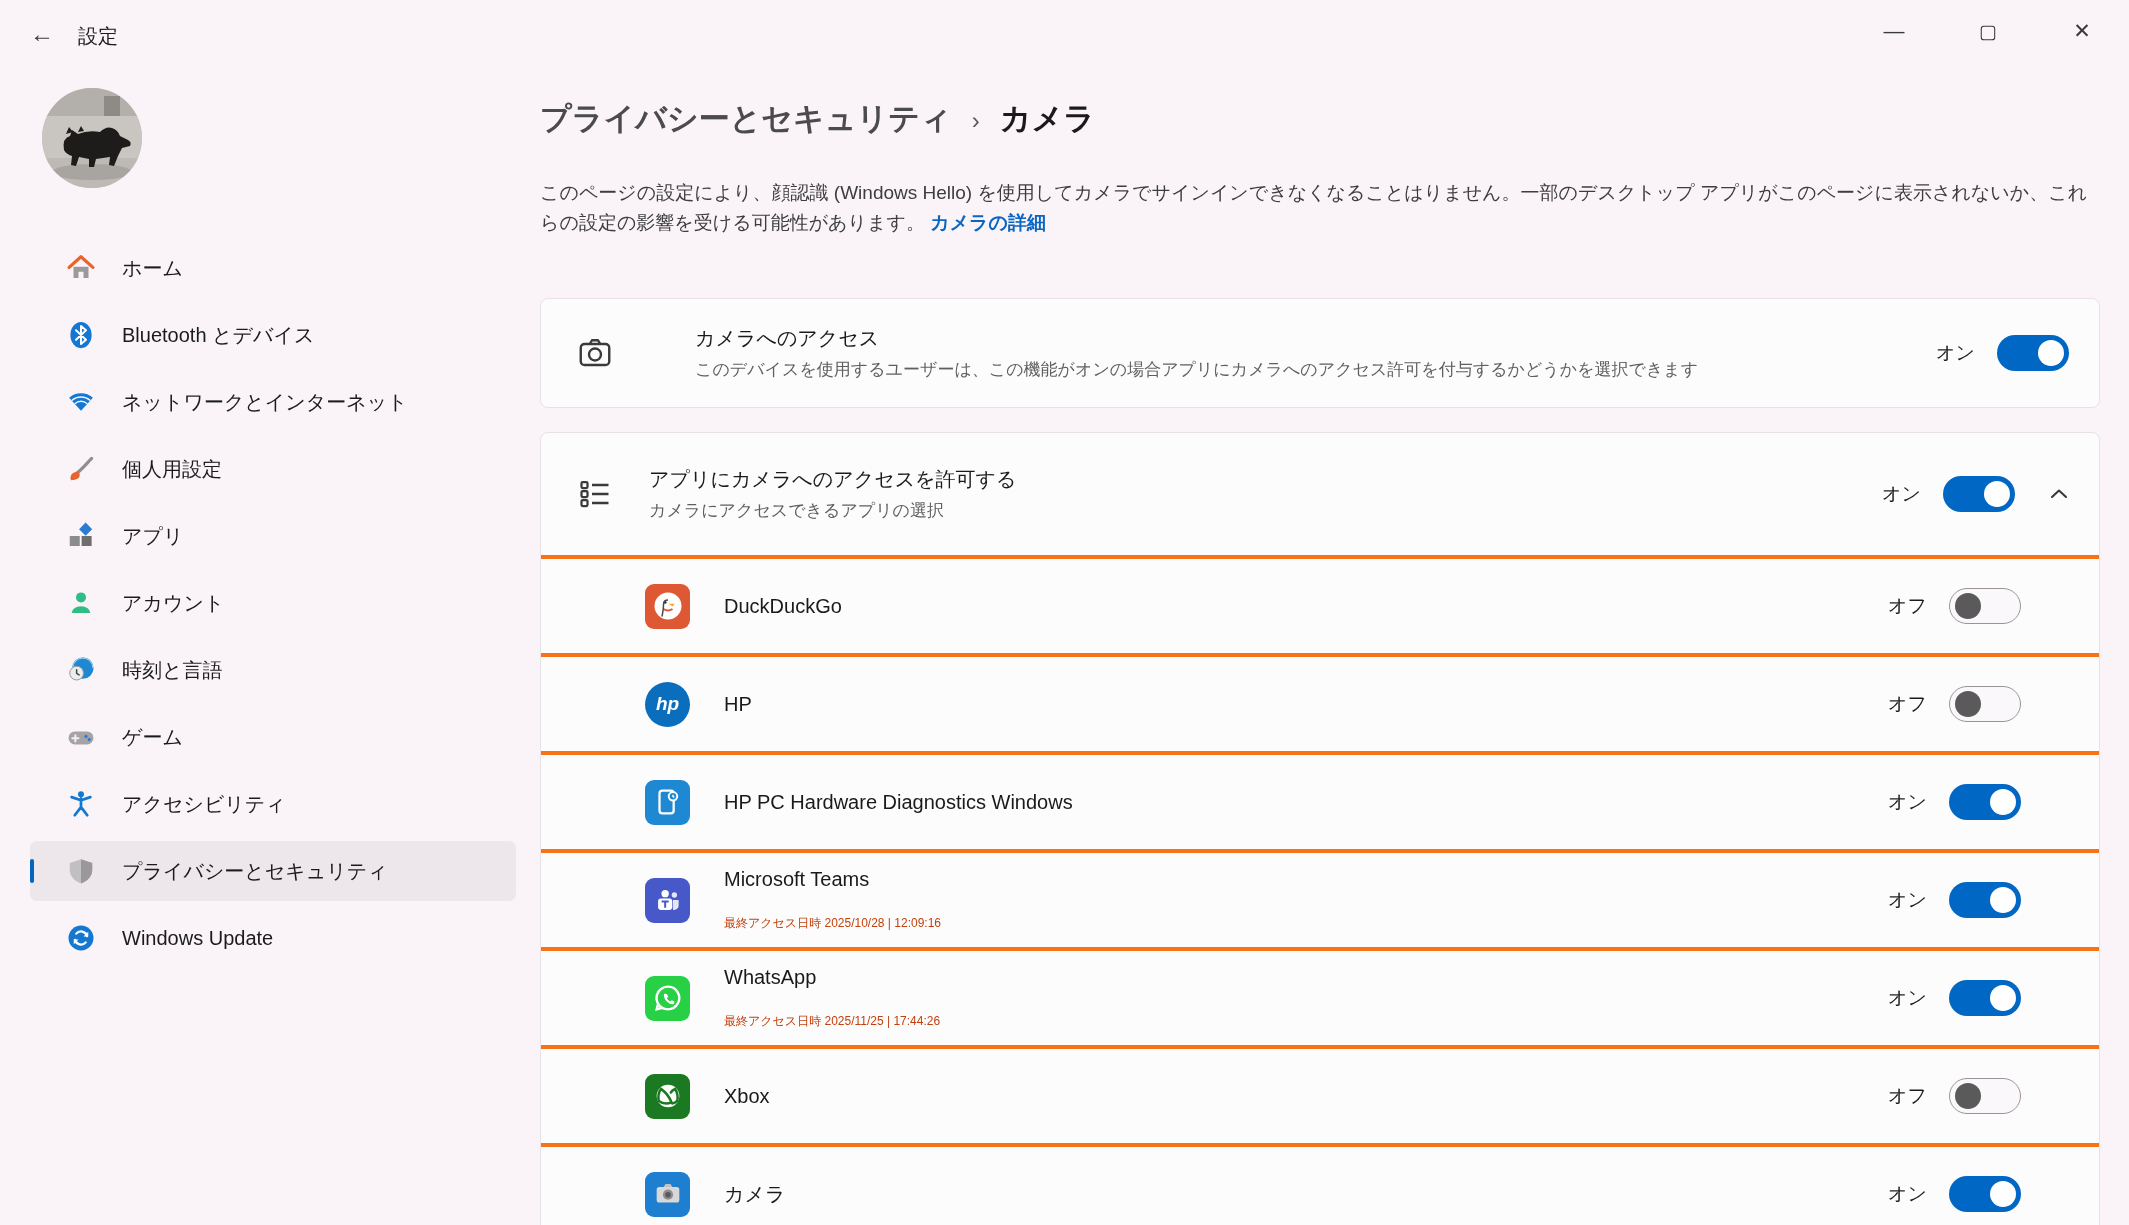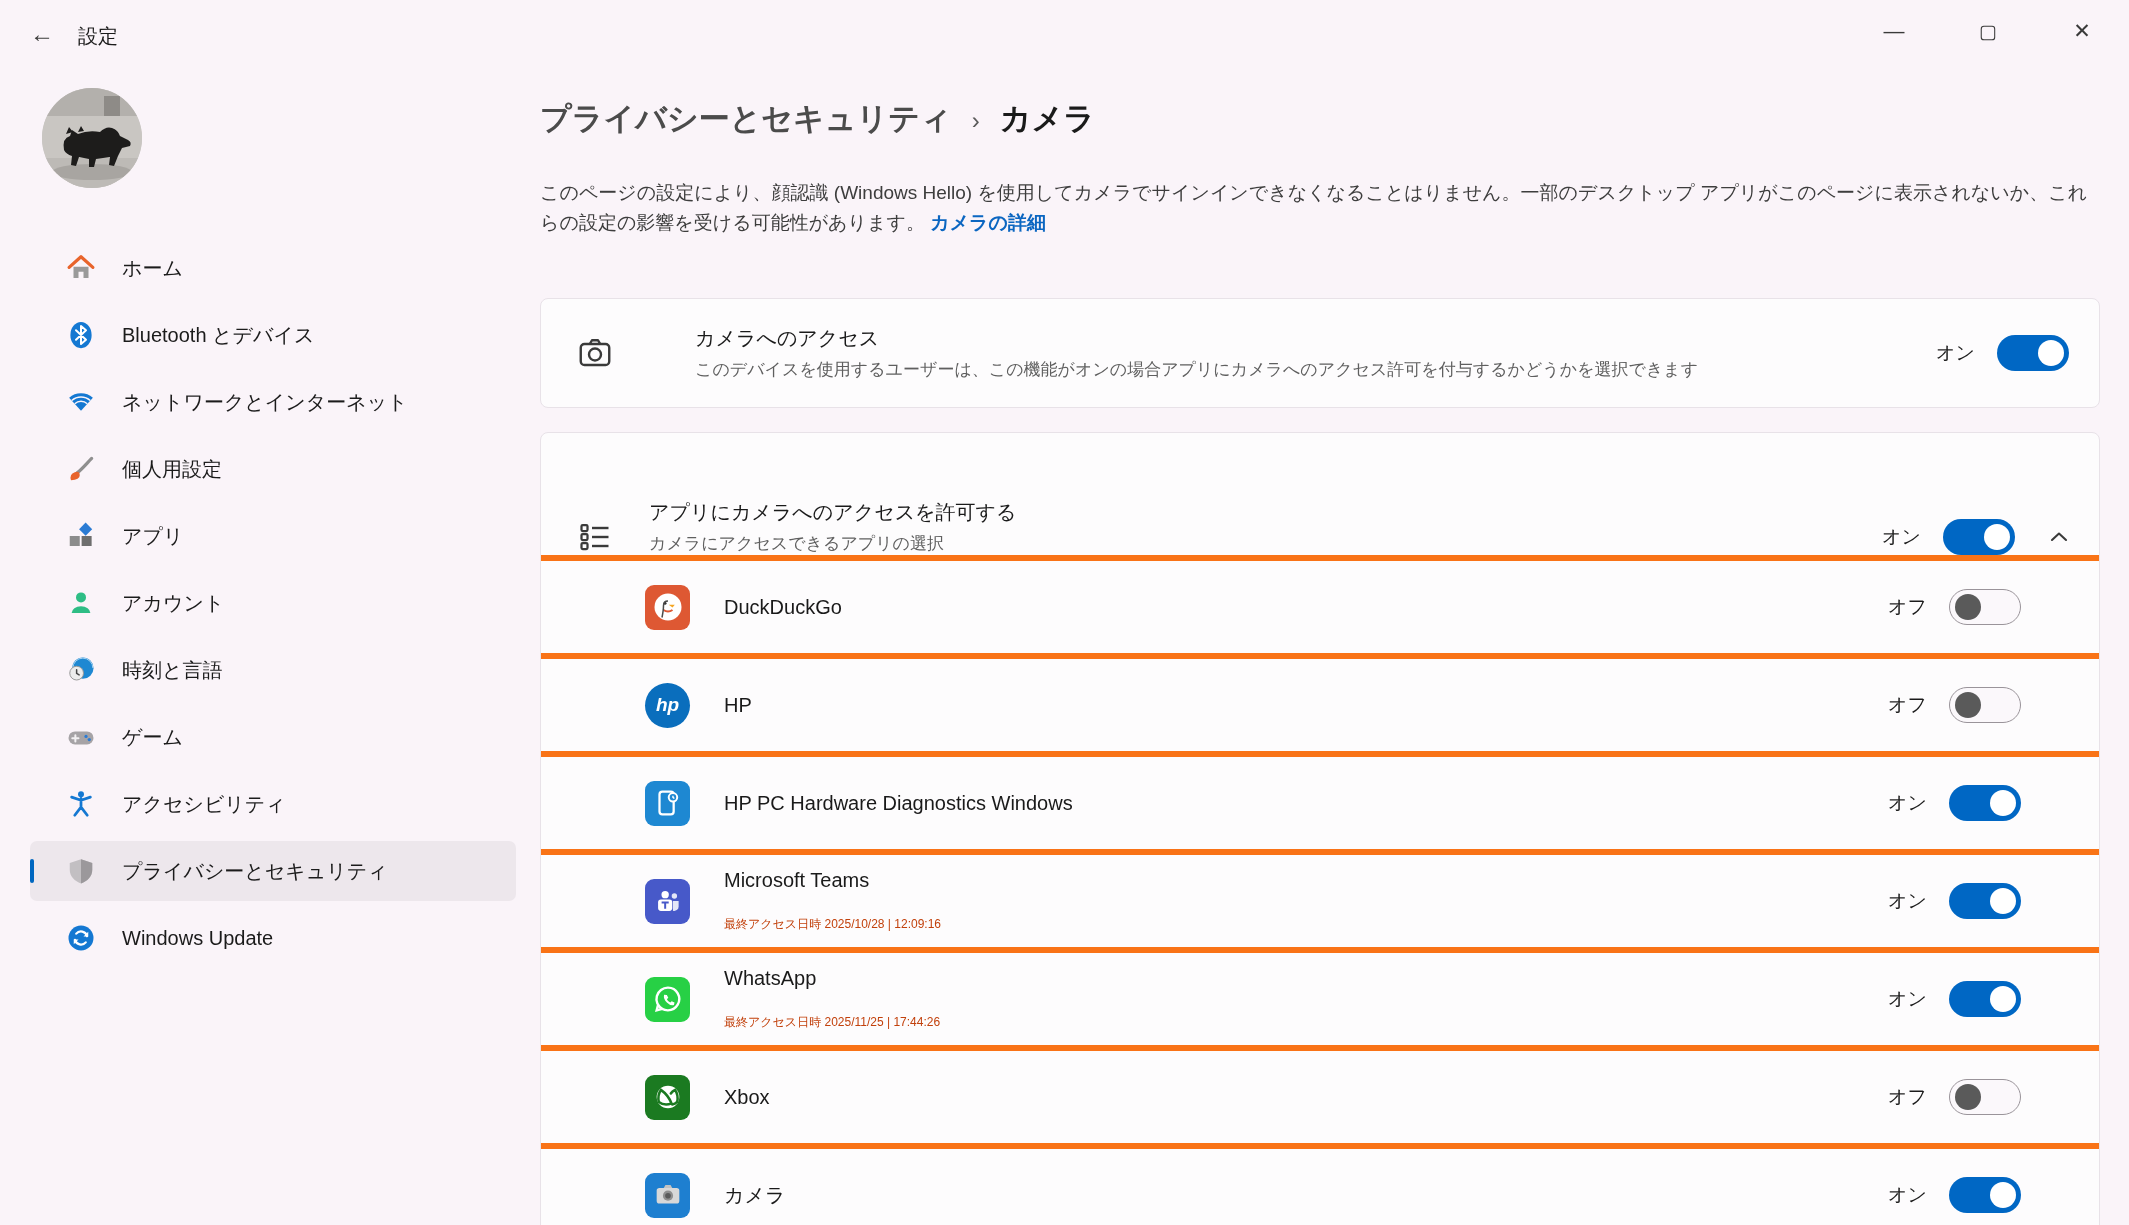--- a/index.html
+++ b/index.html
@@ -52,31 +52,31 @@
   .crumb-current { color:#1a1a1a; }
   .page-desc { position:absolute; left:0; top:108px; width:1560px; font-size:19px;
     line-height:30px; color:#3d3d3d; }
   .page-desc .link { color:#0B66C1; font-weight:700; text-decoration:none; }
 
   .card { position:absolute; left:0; width:1560px; background:#FDFCFD;
     border:1px solid #E8E2E8; border-radius:8px; }
   .card1 { top:228px; height:110px; display:flex; align-items:center;
     padding:0 30px 0 36px;gap:46px; }
   .group-card { top:362px; height:930px; border-radius:8px; overflow:hidden; }
-  .group-header { height:122px; display:flex; align-items:flex-end; padding:0 26px 0 36px; }
+  .group-header { height:122px; display:flex; align-items:center; padding:0 26px 0 36px; }
   .cicon { width:36px; height:36px; margin-right:36px; flex:0 0 auto; }
   .ctext { flex:1 1 auto; min-width:0; }
   .ctitle { font-size:20px; color:#1a1a1a; margin-bottom:6px; }
   .csub { font-size:17px; color:#5f5f5f; }
   .cright { display:flex; align-items:center; gap:22px; flex:0 0 auto; }
   .state-label { font-size:19px; color:#1a1a1a; }
   .chev { width:28px; height:28px; margin-left:8px; }
 
   .app-row { height:98px; display:flex; align-items:center;
-    padding:0 78px 0 104px; border-top:6px solid #f97316; }
+    padding:0 78px 0 104px; border-top:4px solid #f97316; }
   .app-icon { width:45px; height:45px; border-radius:9px; margin-right:34px; flex:0 0 auto;
     position:relative; display:flex; align-items:center; justify-content:center; overflow:hidden; }
   .app-text { flex:1 1 auto; }
   .app-name { font-size:20px; color:#1a1a1a; }
   .app-sub { font-size:12px; color:#c2410c; margin-top:24px; }
 
   
   .toggle { width:72px; height:36px; border-radius:18px; position:relative; flex:0 0 auto; }
   .toggle.on { background:#0067C4; }
   .toggle.on::after { content:""; position:absolute; right:5px; top:5px; width:26px; height:26px;

